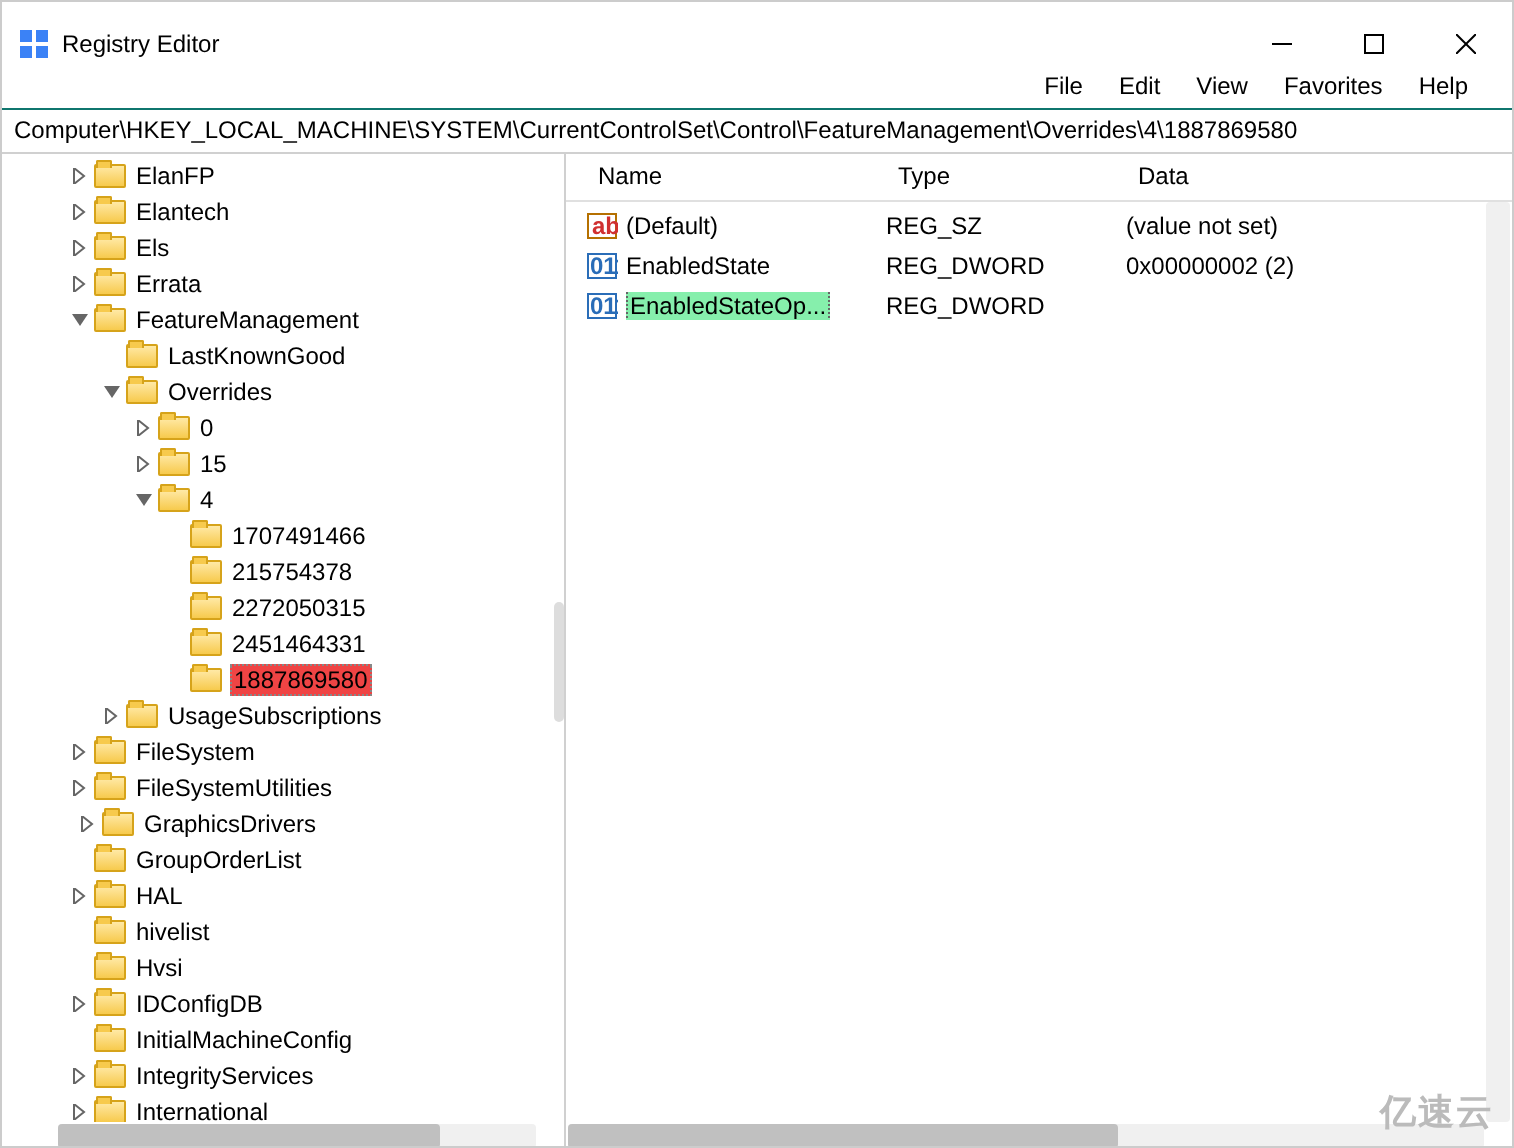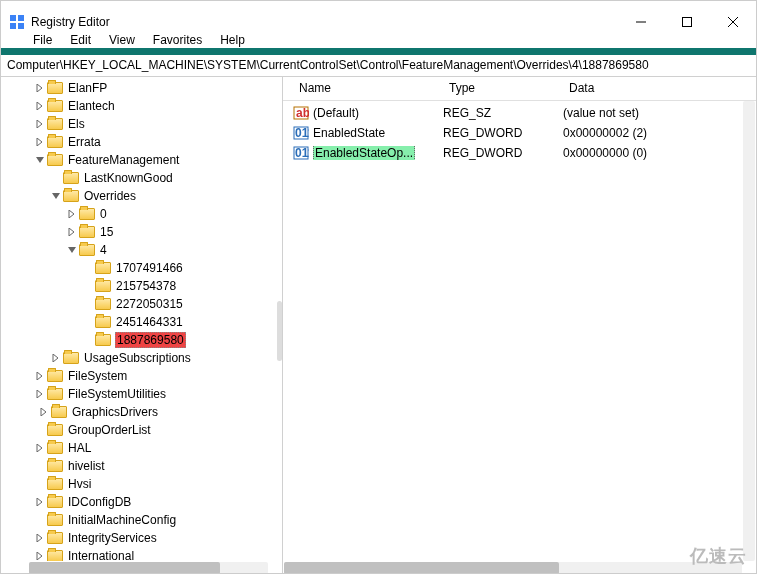--- a/index.html
+++ b/index.html
@@ -1,21 +1,21 @@
 <!DOCTYPE html>
 <html><head>
 <meta charset="utf-8">
 <style>
 * { box-sizing: border-box; margin: 0; padding: 0; font-family: "Segoe UI", Tahoma, sans-serif; font-size: 12px; }
 body { background: #fff; width: 757px; height: 574px; overflow: hidden; border: 1px solid #ccc; }
 .titlebar { height: 30px; display: flex; align-items: center; padding: 12px 0 0 8px; }
 .titlebar .icon-box { width: 16px; height: 16px; margin-right: 6px; display: flex; align-items: center; justify-content: center; }
 .titlebar .title { flex: 1; font-size: 12px; }
 .winbtn { width: 46px; height: 30px; display: flex; align-items: center; justify-content: center; }
-.menubar { height: 24px; display: flex; align-items: center; padding: 0 24px; gap: 2px; border-bottom: 7px solid #0f766e; }
+.menubar { height: 24px; display: flex; align-items: center; padding: 0 14px; gap: 2px; border-bottom: 1px solid #0f766e; justify-content: flex-end; }
 .menuitem { padding: 3px 8px; }
 .pathbar { height: 22px; padding: 3px 6px; font-size: 12px; border-bottom: 1px solid #d0d0d0; white-space: nowrap; overflow: hidden; }
 .content { display: flex; height: calc(574px - 30px - 24px - 22px); }
 .tree-pane { width: 282px; border-right: 1px solid #d0d0d0; overflow: hidden; position: relative; }
 .tree-scroll { height: calc(100% - 14px); overflow: hidden; padding-top: 2px; }
 .tree-hscroll { height: 12px; background: #f0f0f0; position: absolute; bottom: 1px; left: 28px; right: 14px; border-radius: 2px; }
 .tree-hscroll-thumb { height: 100%; background: #c0c0c0; width: 80%; border-radius: 2px; }
 .list-pane { flex: 1; position: relative; }
 .list-header { display: flex; height: 24px; border-bottom: 1px solid #e0e0e0; }
 .list-header .col { padding: 4px 16px; font-size: 12px; }
@@ -330,21 +330,20 @@
         </div>
         <div class="list-row selected">
           <span class="vicon">
             <svg width="16" height="16">
               <rect x="1" y="2" width="14" height="12" fill="#fff" stroke="#2a6db8"></rect>
               <text x="2" y="12" font-size="7" fill="#2a6db8" font-weight="bold">011</text>
             </svg>
           </span>
           <div class="cell c-name"><span>EnabledStateOp...</span></div>
           <div class="cell c-type">REG_DWORD</div>
-          <div class="cell c-data">0x00000000 (0)</div>
         </div>
       </div>
     <div class="list-vscroll"></div>
     <div class="list-hscroll">
         <div class="list-hscroll-thumb"></div>
       </div>
   </div>
 </div>
 
 <div class="watermark">亿速云</div>

